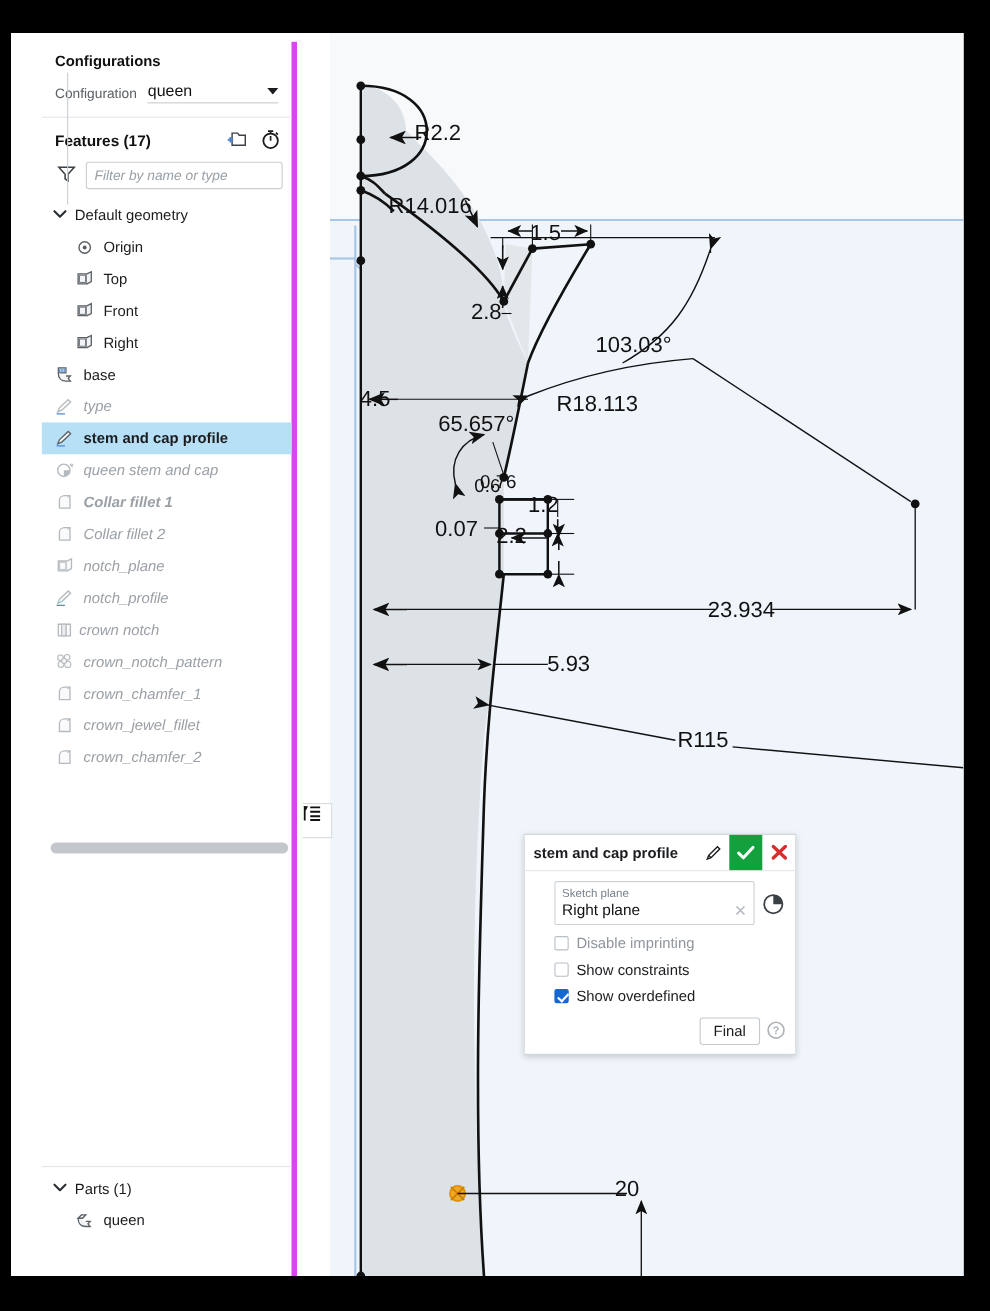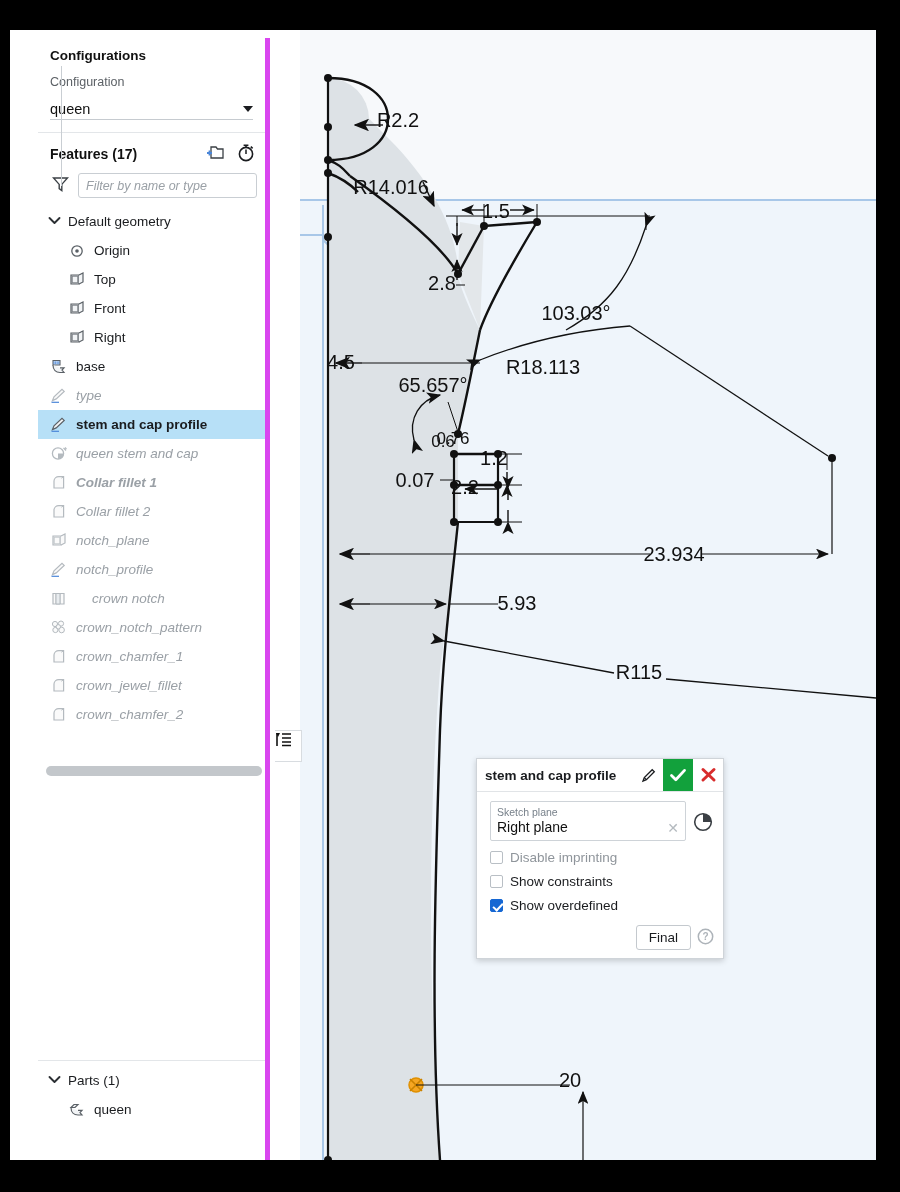--- a/index.html
+++ b/index.html
@@ -27,21 +27,21 @@
   
   #sidebar {
     position:absolute; left:28px; top:8px; width:232px; height:1122px;
     background:#ffffff; border-right:5px solid #d946ef;
     font-size:13.5px; color:#1a1c1f;
   }
   .panel-sep { height:1px; background:#e3e6e9; margin:0; }
 
   .cfg-block { padding:10px 0 12px 0; }
   .cfg-title { font-size:13.5px; font-weight:bold; padding:0 0 12px 12px; color:#111; }
-  .cfg-row { display:flex; padding:0 12px; gap:10px;flex-direction:column; }
+  .cfg-row { display:flex; align-items:flex-end; padding:0 12px; gap:10px; }
   .cfg-label { font-size:12.5px; color:#5c6166; padding-bottom:2px; }
   .cfg-field {
     flex:1; position:relative; border-bottom:1px solid #c6cbd0;
     display:flex; align-items:flex-end; justify-content:space-between;
     padding-bottom:2px;
   }
   .cfg-value { font-size:14.5px; color:#111; }
   .caret { width:0;height:0;border-left:5px solid transparent;border-right:5px solid transparent;border-top:6px solid #1a1c1f; margin-bottom:5px;}
 
   .feat-head { display:flex; align-items:center; padding:10px 10px 8px 12px; }
@@ -83,21 +83,21 @@
     box-shadow:0 2px 6px rgba(0,0,0,.18);
     font-size:13px; color:#1a1c1f;
   }
   .dlg-head {
     display:flex; align-items:center; height:33px;
     border-bottom:1px solid #e1e4e7; padding-left:8px;
   }
   .dlg-title { flex:1; font-size:13.5px; font-weight:bold; }
   .dlg-btn { width:30px; height:32px; display:flex; align-items:center; justify-content:center; cursor:pointer; }
   .dlg-ok { background:#12a13c; }
-  .dlg-body { padding:9px 9px 8px 13px; }
+  .dlg-body { padding:9px 9px 8px 27px; }
   .sk-row { display:flex; align-items:flex-start; gap:6px; }
   .sk-field {
     flex:1; border:1px solid #ced3d8; border-radius:2px; background:#fff;
     padding:4px 6px 5px 6px; position:relative;
   }
   .sk-lbl { font-size:10.5px; color:#77808a; line-height:13px; }
   .sk-valrow { display:flex; align-items:flex-end; justify-content:space-between; }
   .sk-val { font-size:14px; color:#111; }
   .sk-x { color:#b4babf; font-size:14px; line-height:14px; }
   .cbrow { display:flex; align-items:center; gap:7px; margin-top:9px; font-size:13.5px; }
@@ -472,21 +472,21 @@
             <span style="margin-left: 6px;">notch_profile</span>
           </div>
           <div class="trow dim">
             <span class="tico">
               <svg width="18" height="17" viewBox="0 0 18 17">
                 <path d="M3,3.5 H14 V14 H3 Z" fill="#fafafa" stroke="#b4babf" stroke-width="1.2"></path>
                 <path d="M6,3.5 V14 M10,3.5 V14" stroke="#b4babf" stroke-width="1"></path>
                 <path d="M6,3.5 H10 V14 H6 Z" fill="#e8ecef" stroke="#b4babf" stroke-width="1"></path>
               </svg>
             </span>
-            <span style="margin-left: 22px;">crown notch</span>
+            <span style="margin-left: 2px;">crown notch</span>
           </div>
           <div class="trow dim">
             <span class="tico">
               <svg width="18" height="17" viewBox="0 0 18 17">
                 <circle cx="5" cy="5" r="2.6" fill="#fafafa" stroke="#b4babf" stroke-width="1"></circle>
                 <circle cx="11" cy="4.6" r="2.6" fill="#fafafa" stroke="#b4babf" stroke-width="1"></circle>
                 <circle cx="5.4" cy="11" r="2.6" fill="#fafafa" stroke="#b4babf" stroke-width="1"></circle>
                 <circle cx="11.6" cy="11" r="2.8" fill="#fafafa" stroke="#b4babf" stroke-width="1"></circle>
                 <circle cx="8.3" cy="7.8" r="2.2" fill="#fafafa" stroke="#b4babf" stroke-width="1"></circle>
               </svg>

